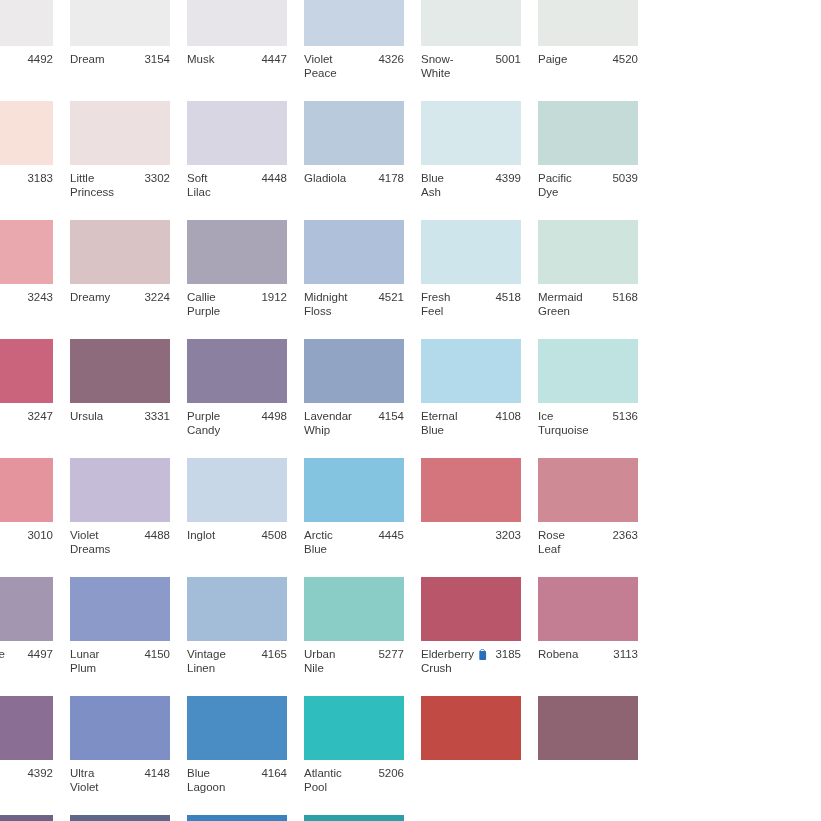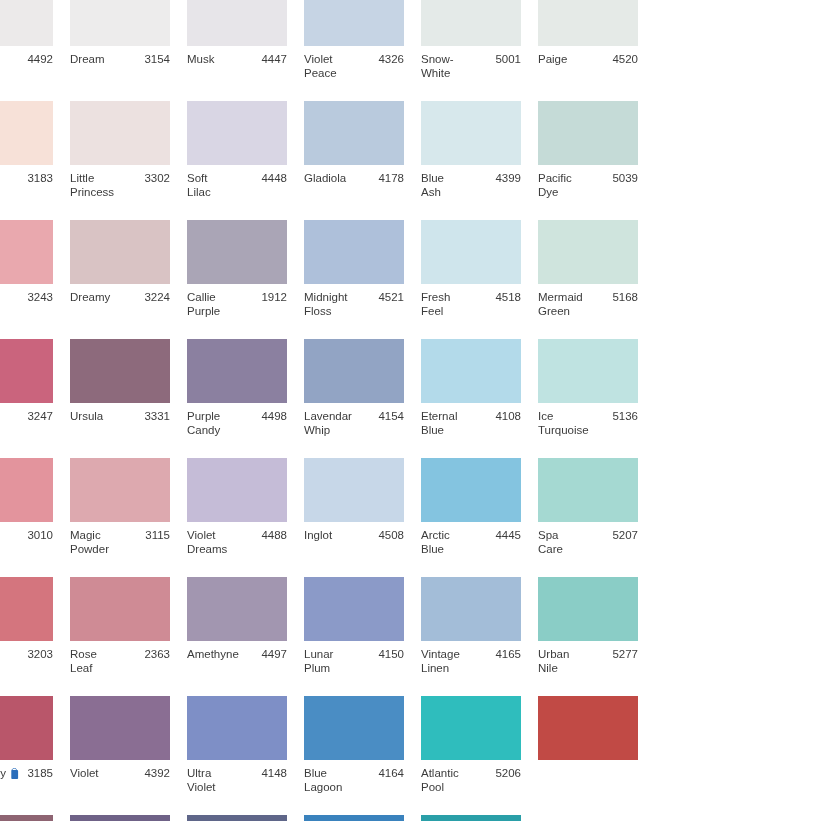--- a/index.html
+++ b/index.html
@@ -318,29 +318,20 @@
       <div class="swatch-cell">
         <span class="swatch-chip" style="background: rgb(227, 148, 157);"></span>
         <div class="swatch-meta">
           <div class="swatch-name-wrap">
             <span class="swatch-name">Damask Rose</span>
           </div>
           <span class="swatch-code">3010</span>
         </div>
       </div>
       <div class="swatch-cell">
-        <span class="swatch-chip" style="background: rgb(221, 169, 175);"></span>
-        <div class="swatch-meta">
-          <div class="swatch-name-wrap">
-            <span class="swatch-name">Magic Powder</span>
-          </div>
-          <span class="swatch-code">3115</span>
-        </div>
-      </div>
-      <div class="swatch-cell">
         <span class="swatch-chip" style="background: rgb(197, 188, 215);"></span>
         <div class="swatch-meta">
           <div class="swatch-name-wrap">
             <span class="swatch-name">Violet Dreams</span>
           </div>
           <span class="swatch-code">4488</span>
         </div>
       </div>
       <div class="swatch-cell">
         <span class="swatch-chip" style="background: rgb(199, 215, 232);"></span>
@@ -351,29 +342,20 @@
           <span class="swatch-code">4508</span>
         </div>
       </div>
       <div class="swatch-cell">
         <span class="swatch-chip" style="background: rgb(132, 196, 224);"></span>
         <div class="swatch-meta">
           <div class="swatch-name-wrap">
             <span class="swatch-name">Arctic Blue</span>
           </div>
           <span class="swatch-code">4445</span>
-        </div>
-      </div>
-      <div class="swatch-cell">
-        <span class="swatch-chip" style="background: rgb(165, 217, 210);"></span>
-        <div class="swatch-meta">
-          <div class="swatch-name-wrap">
-            <span class="swatch-name">Spa Care</span>
-          </div>
-          <span class="swatch-code">5207</span>
         </div>
       </div>
       <div class="swatch-cell">
         <span class="swatch-chip" style="background: rgb(212, 117, 126);"></span>
         <div class="swatch-meta">
           <div class="swatch-name-wrap"></div>
           <span class="swatch-code">3203</span>
         </div>
       </div>
       <div class="swatch-cell">
@@ -430,20 +412,29 @@
               <svg width="10" height="12" viewBox="0 0 10 12" xmlns="http://www.w3.org/2000/svg">
                 <path d="M2.2 2.1h5.0c0.5 0 0.9 0.4 0.9 0.9v7.0c0 0.6-0.5 1.1-1.1 1.1h-4.6c-0.6 0-1.1-0.5-1.1-1.1v-7.0c0-0.5 0.4-0.9 0.9-0.9z" fill="#2a6ebb"></path>
                 <path d="M2.0 2.2c0.2-1.1 1.1-1.9 2.4-1.9 1.1 0 1.8 0.5 2.0 1.2" fill="none" stroke="#2a6ebb" stroke-width="0.9" stroke-linecap="round"></path>
               </svg>
             </span>
           </div>
           <span class="swatch-code">3185</span>
         </div>
       </div>
       <div class="swatch-cell">
+        <span class="swatch-chip" style="background: rgb(196, 126, 148);"></span>
+        <div class="swatch-meta">
+          <div class="swatch-name-wrap">
+            <span class="swatch-name">Robena</span>
+          </div>
+          <span class="swatch-code">3113</span>
+        </div>
+      </div>
+      <div class="swatch-cell">
         <span class="swatch-chip" style="background: rgb(138, 110, 147);"></span>
         <div class="swatch-meta">
           <div class="swatch-name-wrap">
             <span class="swatch-name">Violet</span>
           </div>
           <span class="swatch-code">4392</span>
         </div>
       </div>
       <div class="swatch-cell">
         <span class="swatch-chip" style="background: rgb(126, 143, 198);"></span>

